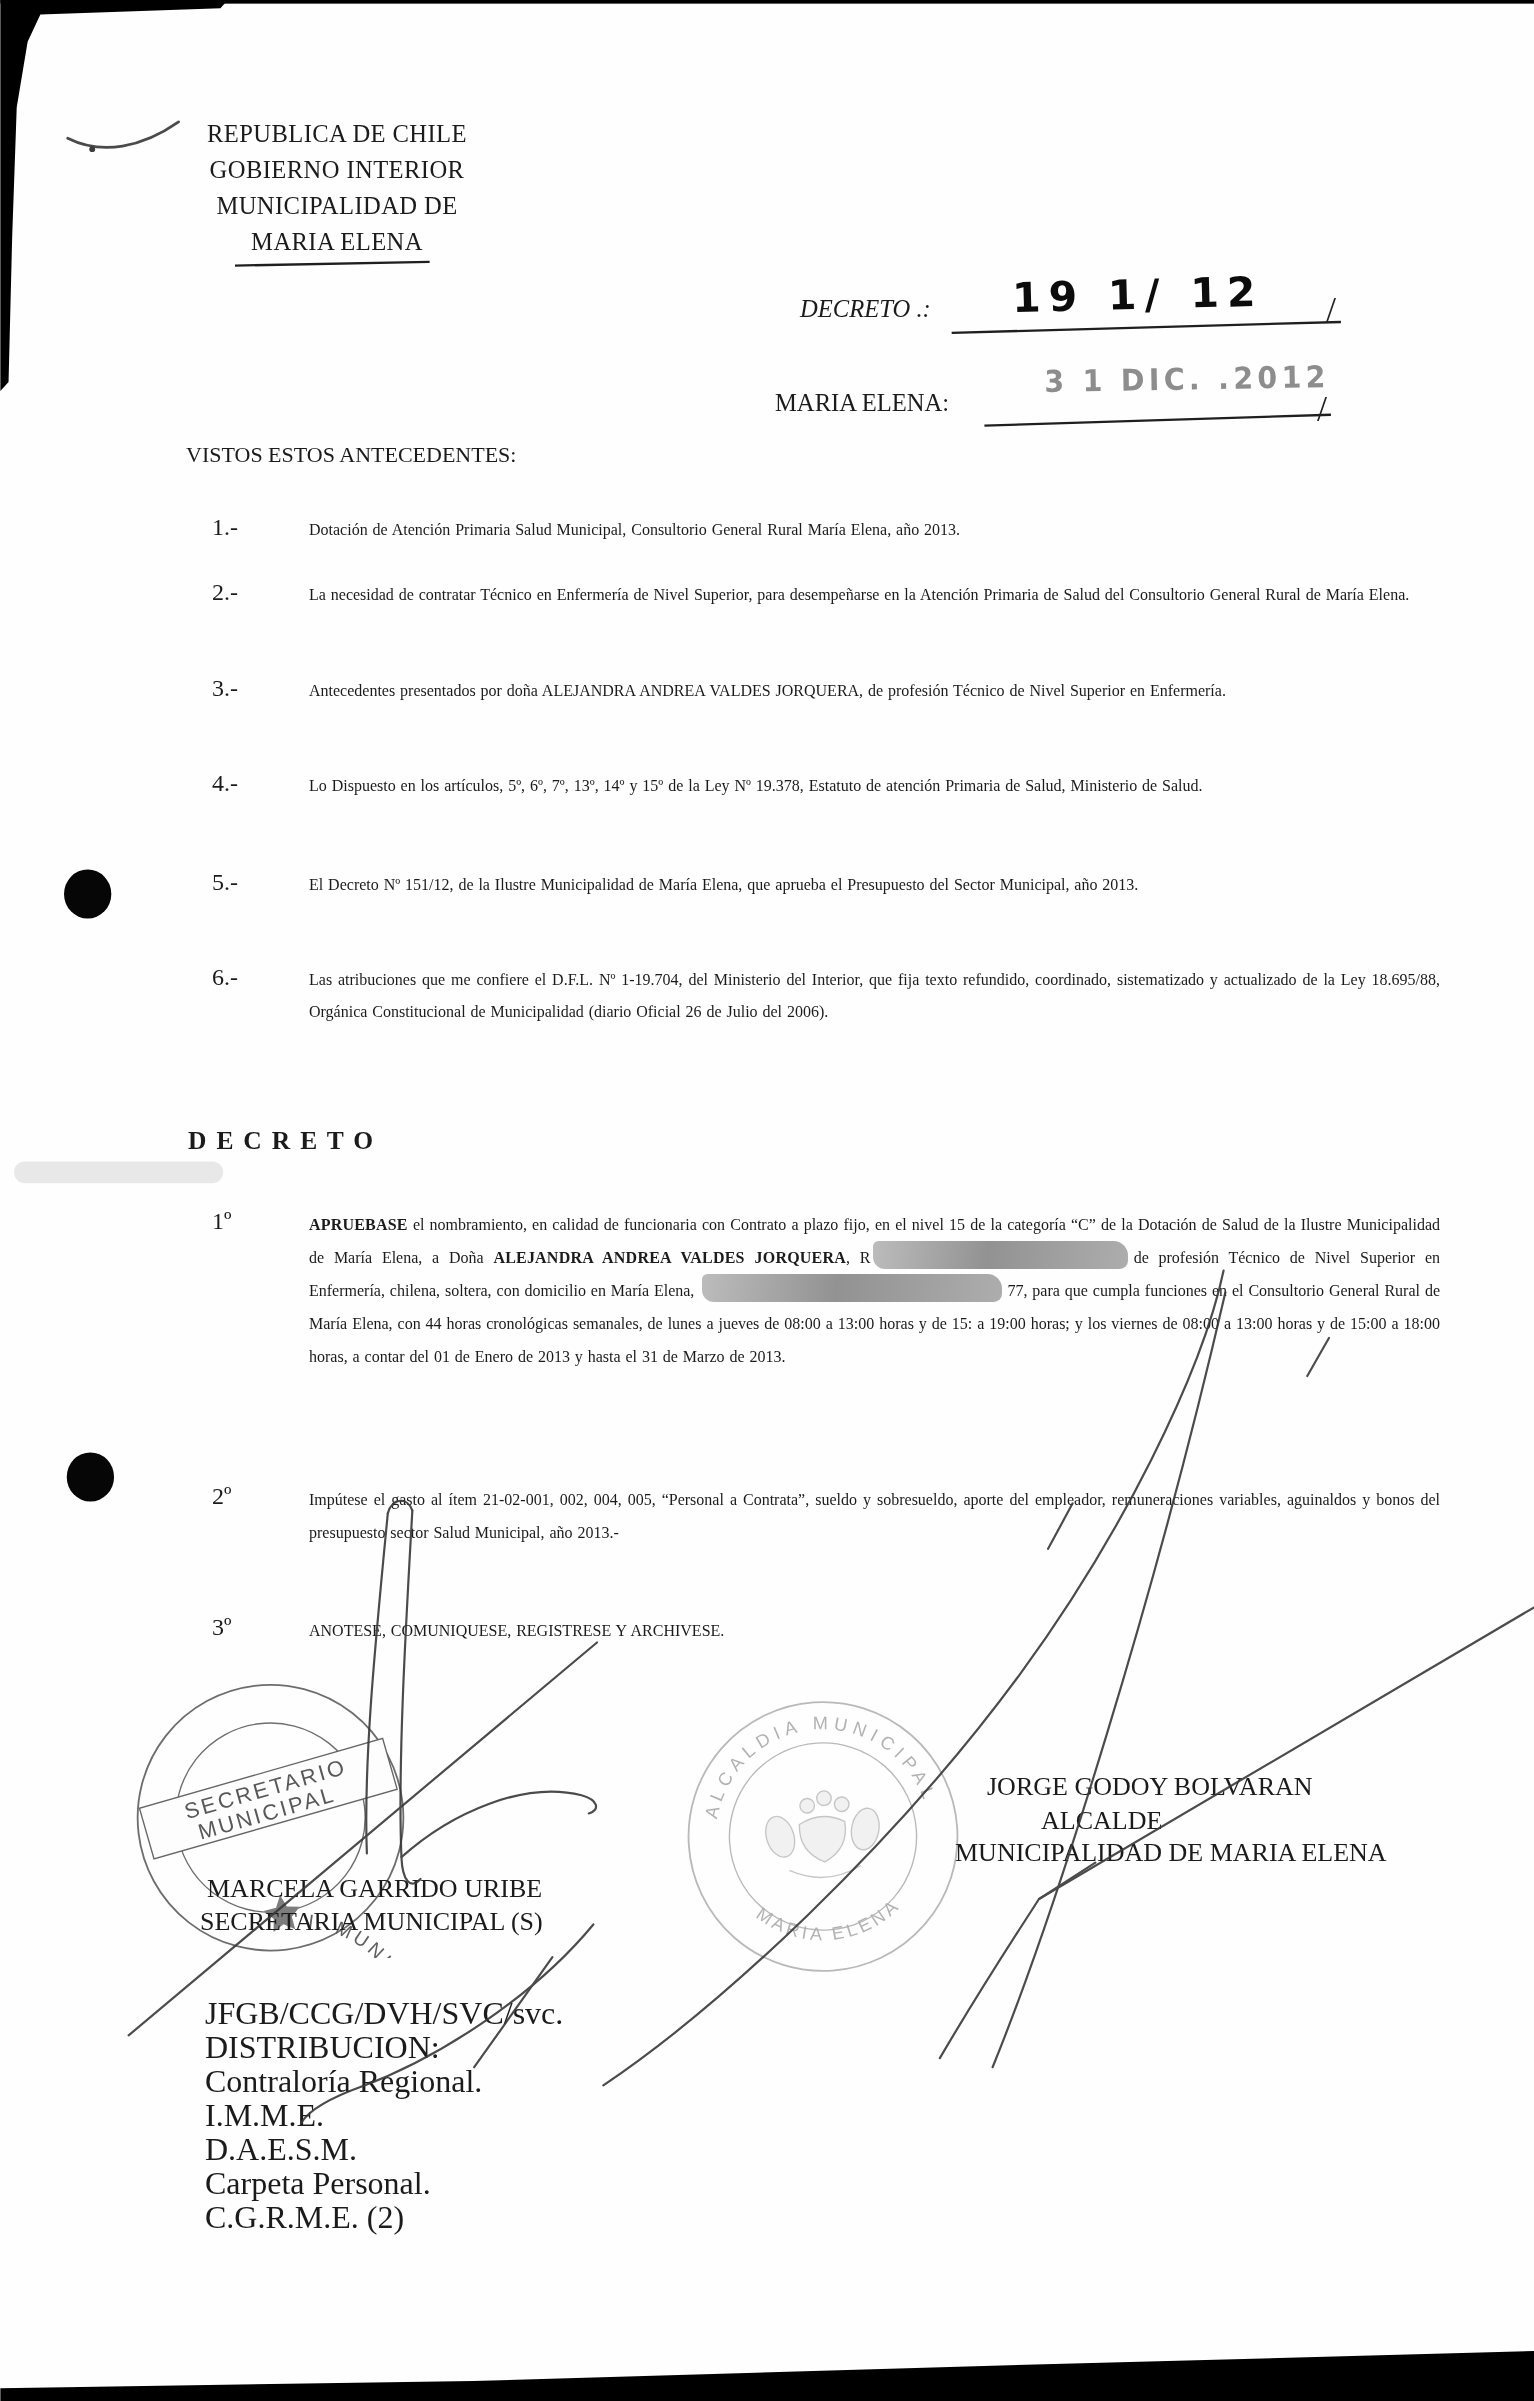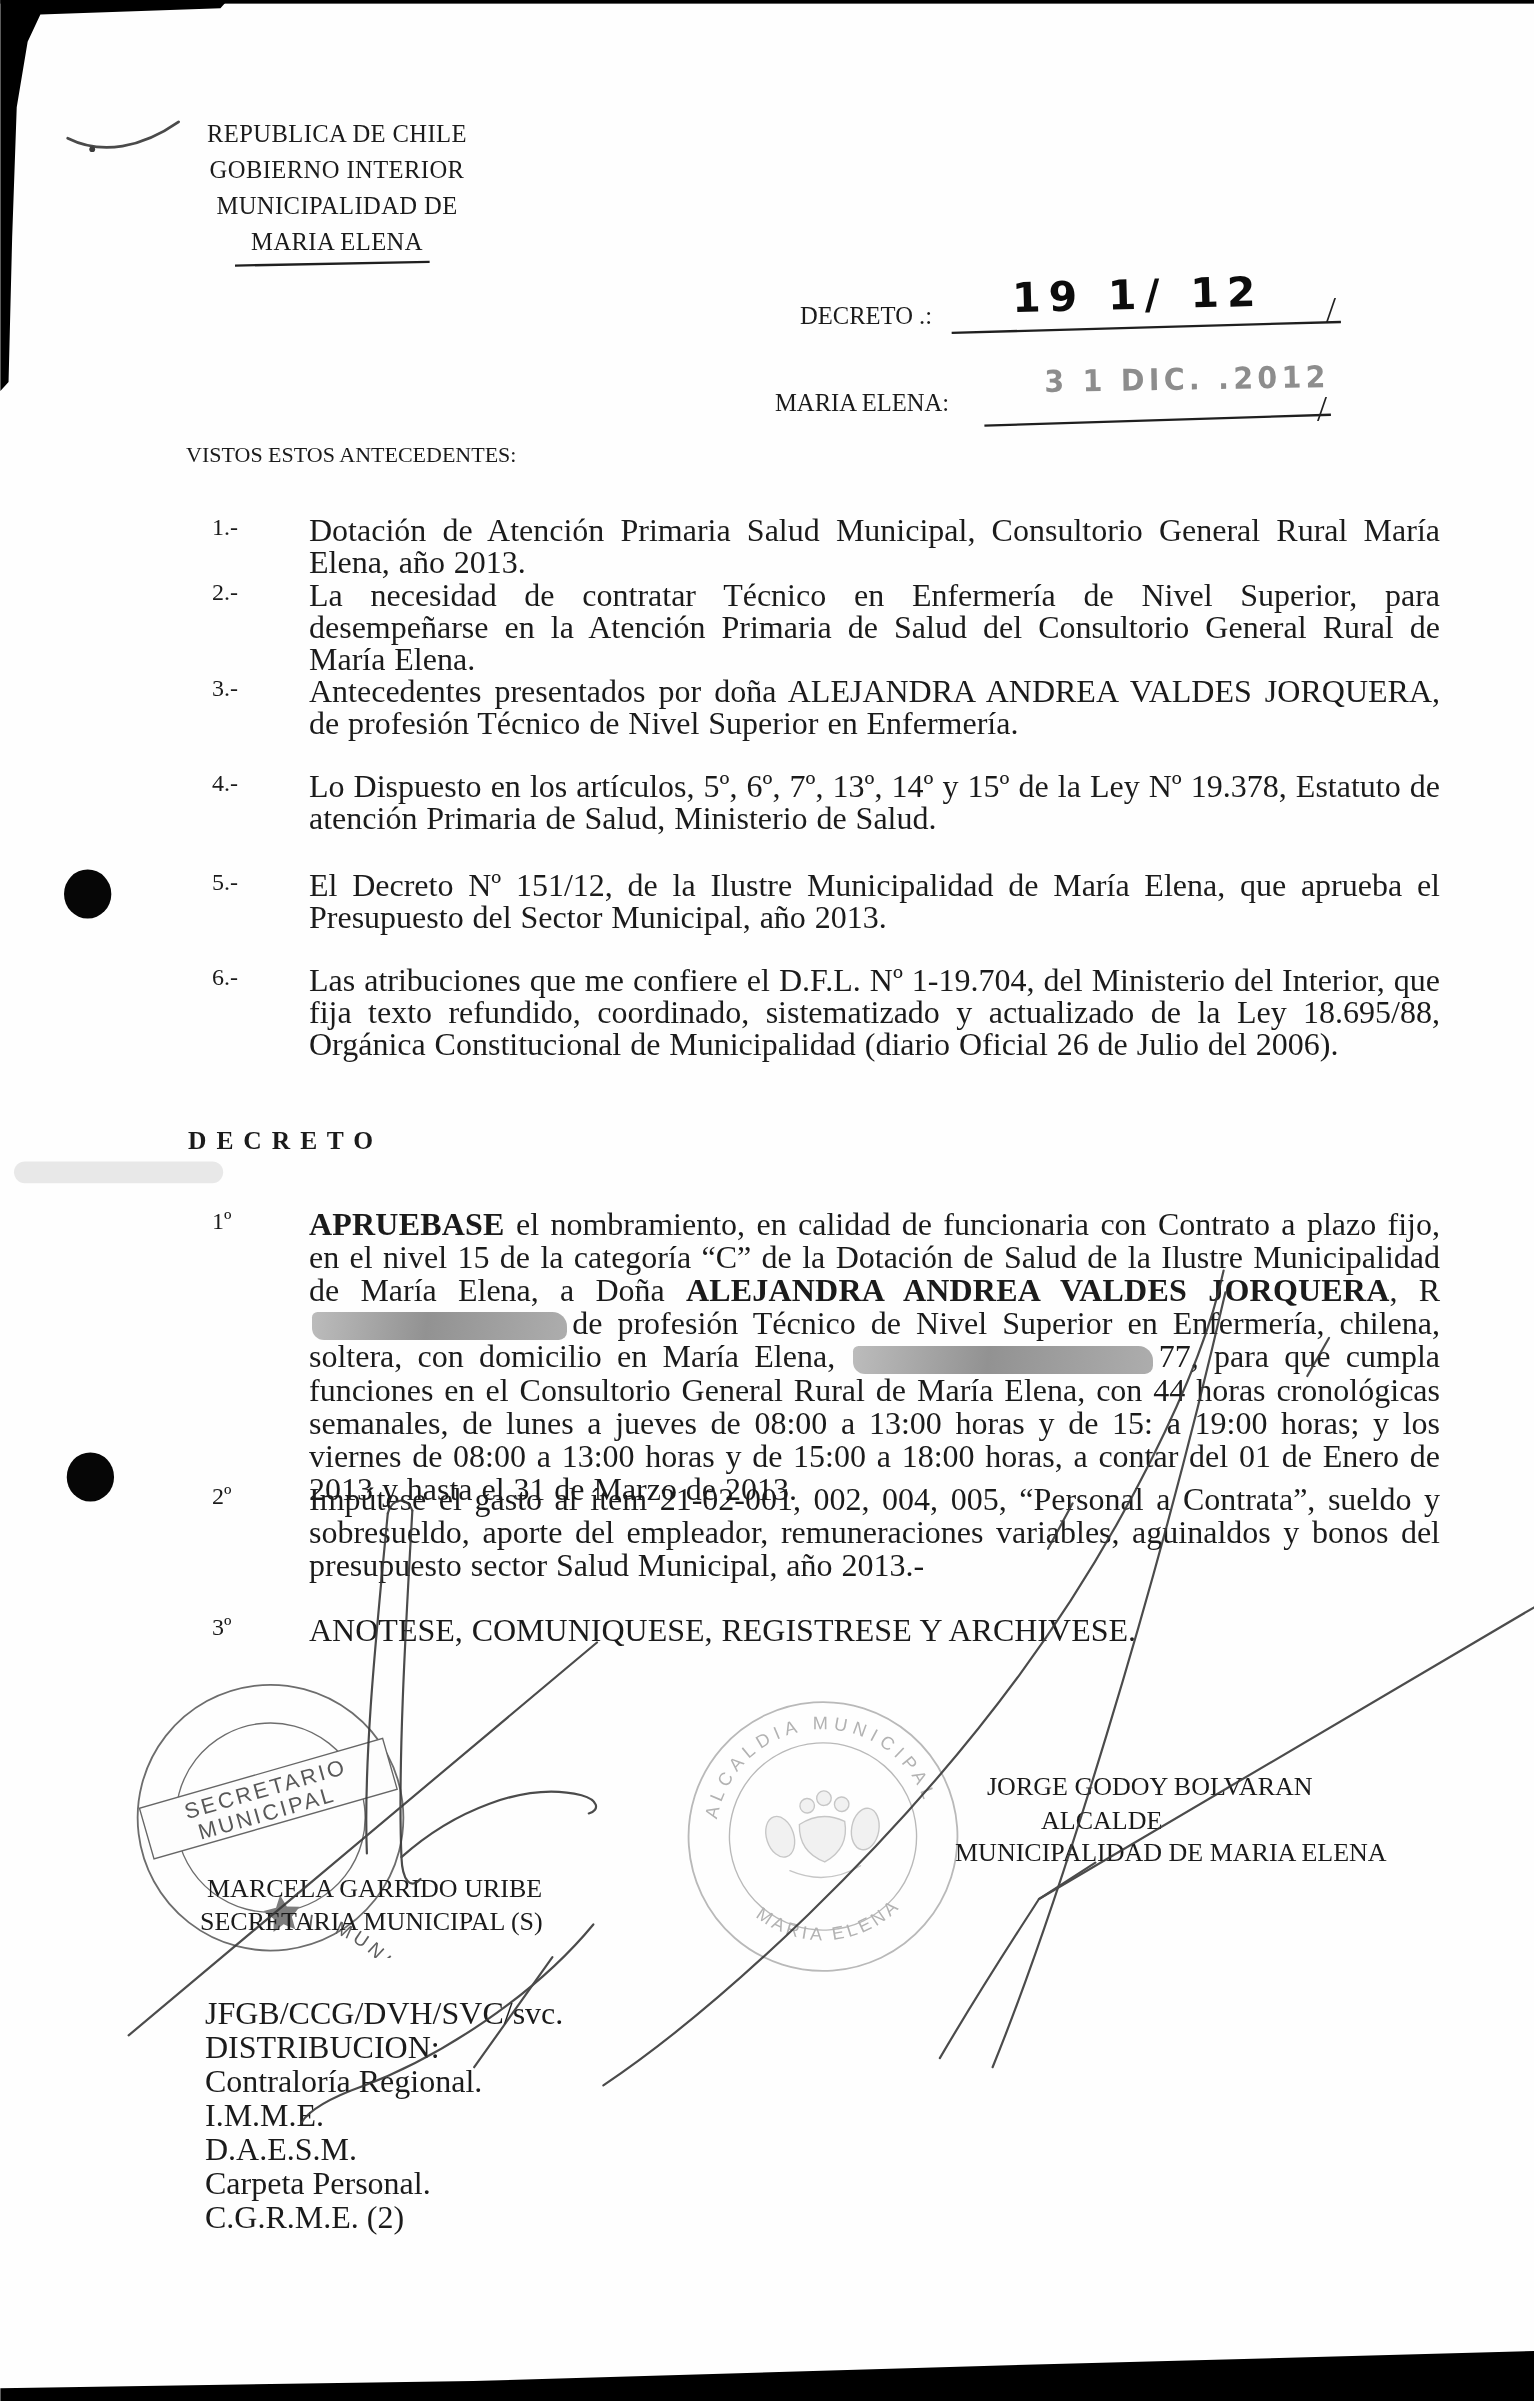--- a/index.html
+++ b/index.html
@@ -10,21 +10,21 @@
   .label{font-size:24.6px;z-index:2;}
   .hand-number{left:1012px;top:271px;font-family:"DejaVu Sans",sans-serif;font-weight:bold;font-size:41px;
                letter-spacing:8.2px;transform:rotate(-1.5deg);color:#0c0c0c;z-index:2;}
   .date-stamp{left:1044px;top:364px;font-family:"DejaVu Sans",sans-serif;font-weight:bold;font-size:30px;
               letter-spacing:4.5px;color:#8d8d8d;transform:rotate(-1deg) scaleX(.95);transform-origin:left top;z-index:2;}
   .slash{font-size:36px;color:#222;z-index:2;}
   .heading{font-size:22px;z-index:2;}
   .decreto-heading{font-weight:bold;font-size:25.5px;letter-spacing:1.8px;}
   .item{left:0;top:0;width:1535px;z-index:2;}
   .item .num{position:absolute;left:212px;top:0;width:73px;font-size:24px;}
-  .item .txt{position:absolute;left:309px;top:0;width:1131px;font-size:32px;line-height:32px;
+  .item .txt{position:absolute;left:309px;top:0;width:1131px;font-size:16px;line-height:32px;
              text-align:justify;word-spacing:0.9px;}
   .ditem .txt{line-height:33px;}
   .txt b{font-weight:bold;letter-spacing:0.2px;}
   .redaction{display:inline-block;height:28px;vertical-align:-6.4px;margin:0 5.5px 0 2.7px;
              border-radius:5.5px 14.6px 8.2px 12px;
              background:linear-gradient(97deg,#bcbcbc 0%,#929292 45%,#adadad 100%);}
   .sig-name{font-size:26px;z-index:2;}
   .footer-block{left:205px;top:1996px;font-size:32px;line-height:34px;z-index:2;}
   .stamp-svg{z-index:1;}
   .overlay{left:0;top:0;z-index:5;pointer-events:none;}
@@ -34,21 +34,21 @@
 
 <div class="page">
 
   <div class="abs letterhead">
     <div>REPUBLICA DE CHILE</div>
     <div>GOBIERNO INTERIOR</div>
     <div>MUNICIPALIDAD DE</div>
     <div>MARIA ELENA</div>
   </div>
 
-  <div class="abs label" style="left:800px;top:302px;">DECRETO .:</div>
+  <div class="abs label" style="left:800px;top:295px;font-style:italic;">DECRETO .:</div>
   <div class="abs hand-number">19 1/ 12</div>
   <div class="abs slash" style="left:1326px;top:289px;">/</div>
 
   <div class="abs label" style="left:775px;top:389px;">MARIA ELENA:</div>
   <div class="abs date-stamp">3 1 DIC. .2012</div>
   <div class="abs slash" style="left:1317px;top:388px;">/</div>
 
   <div class="abs heading" style="left:186px;top:442px;">VISTOS ESTOS ANTECEDENTES:</div>
 
   <div class="abs item" style="top:514px;">

